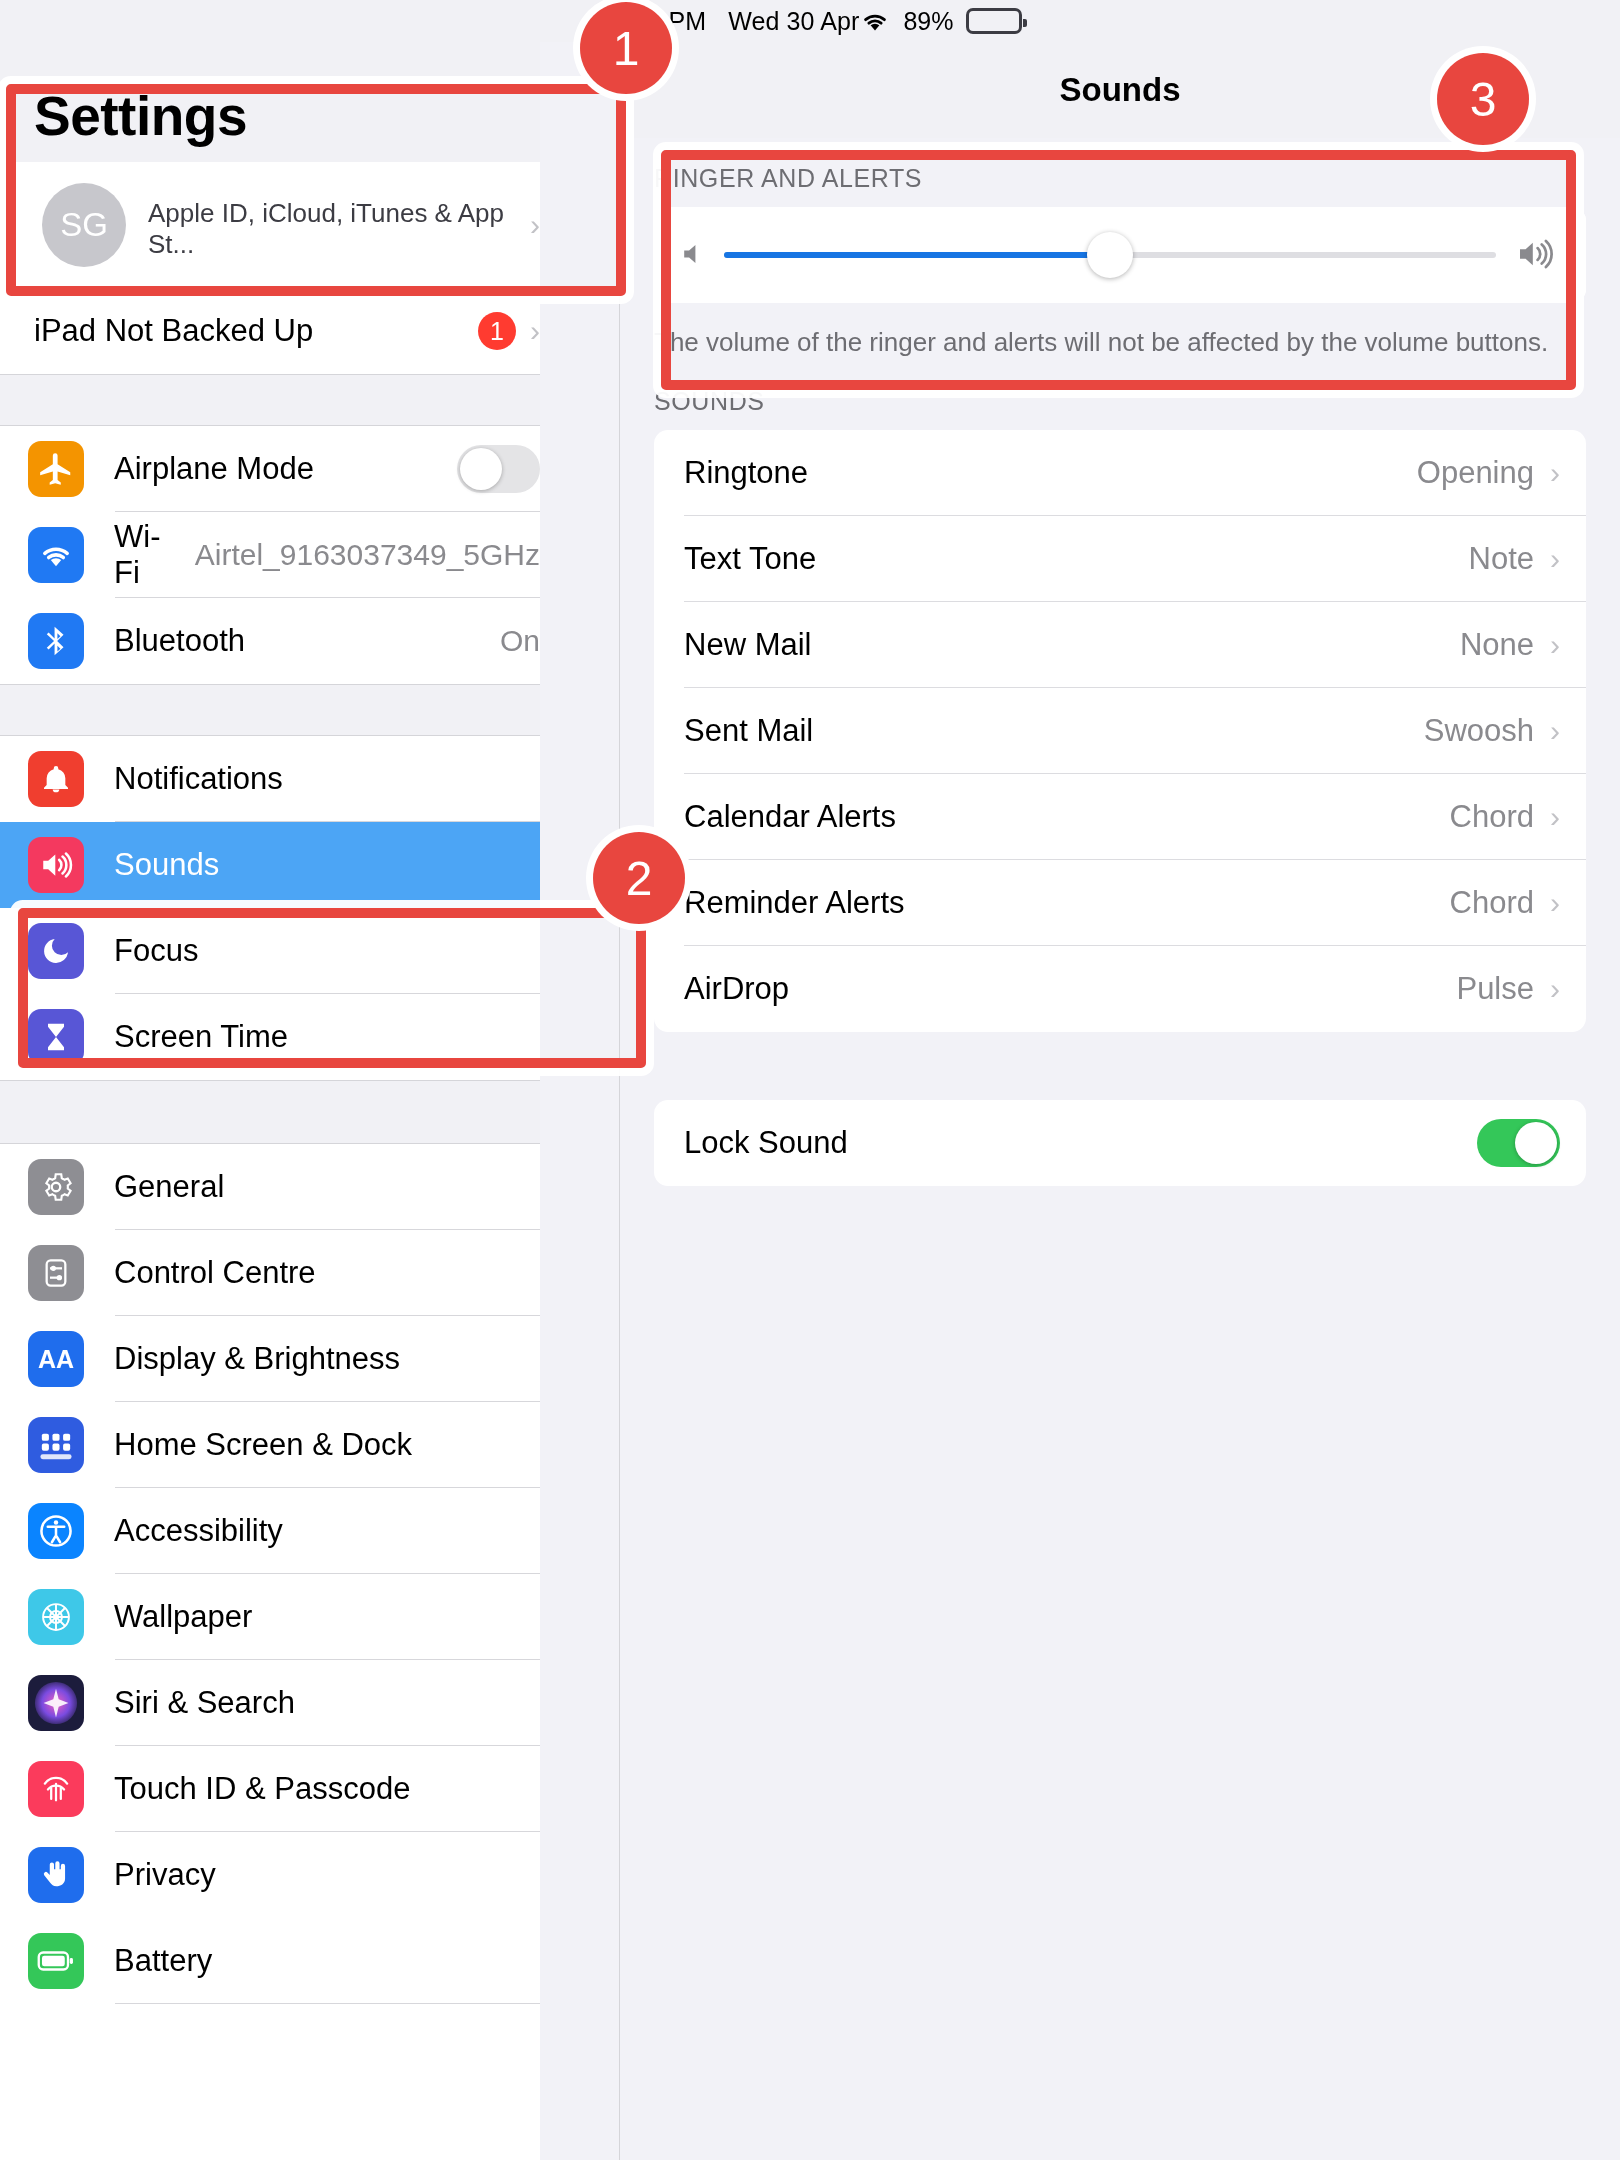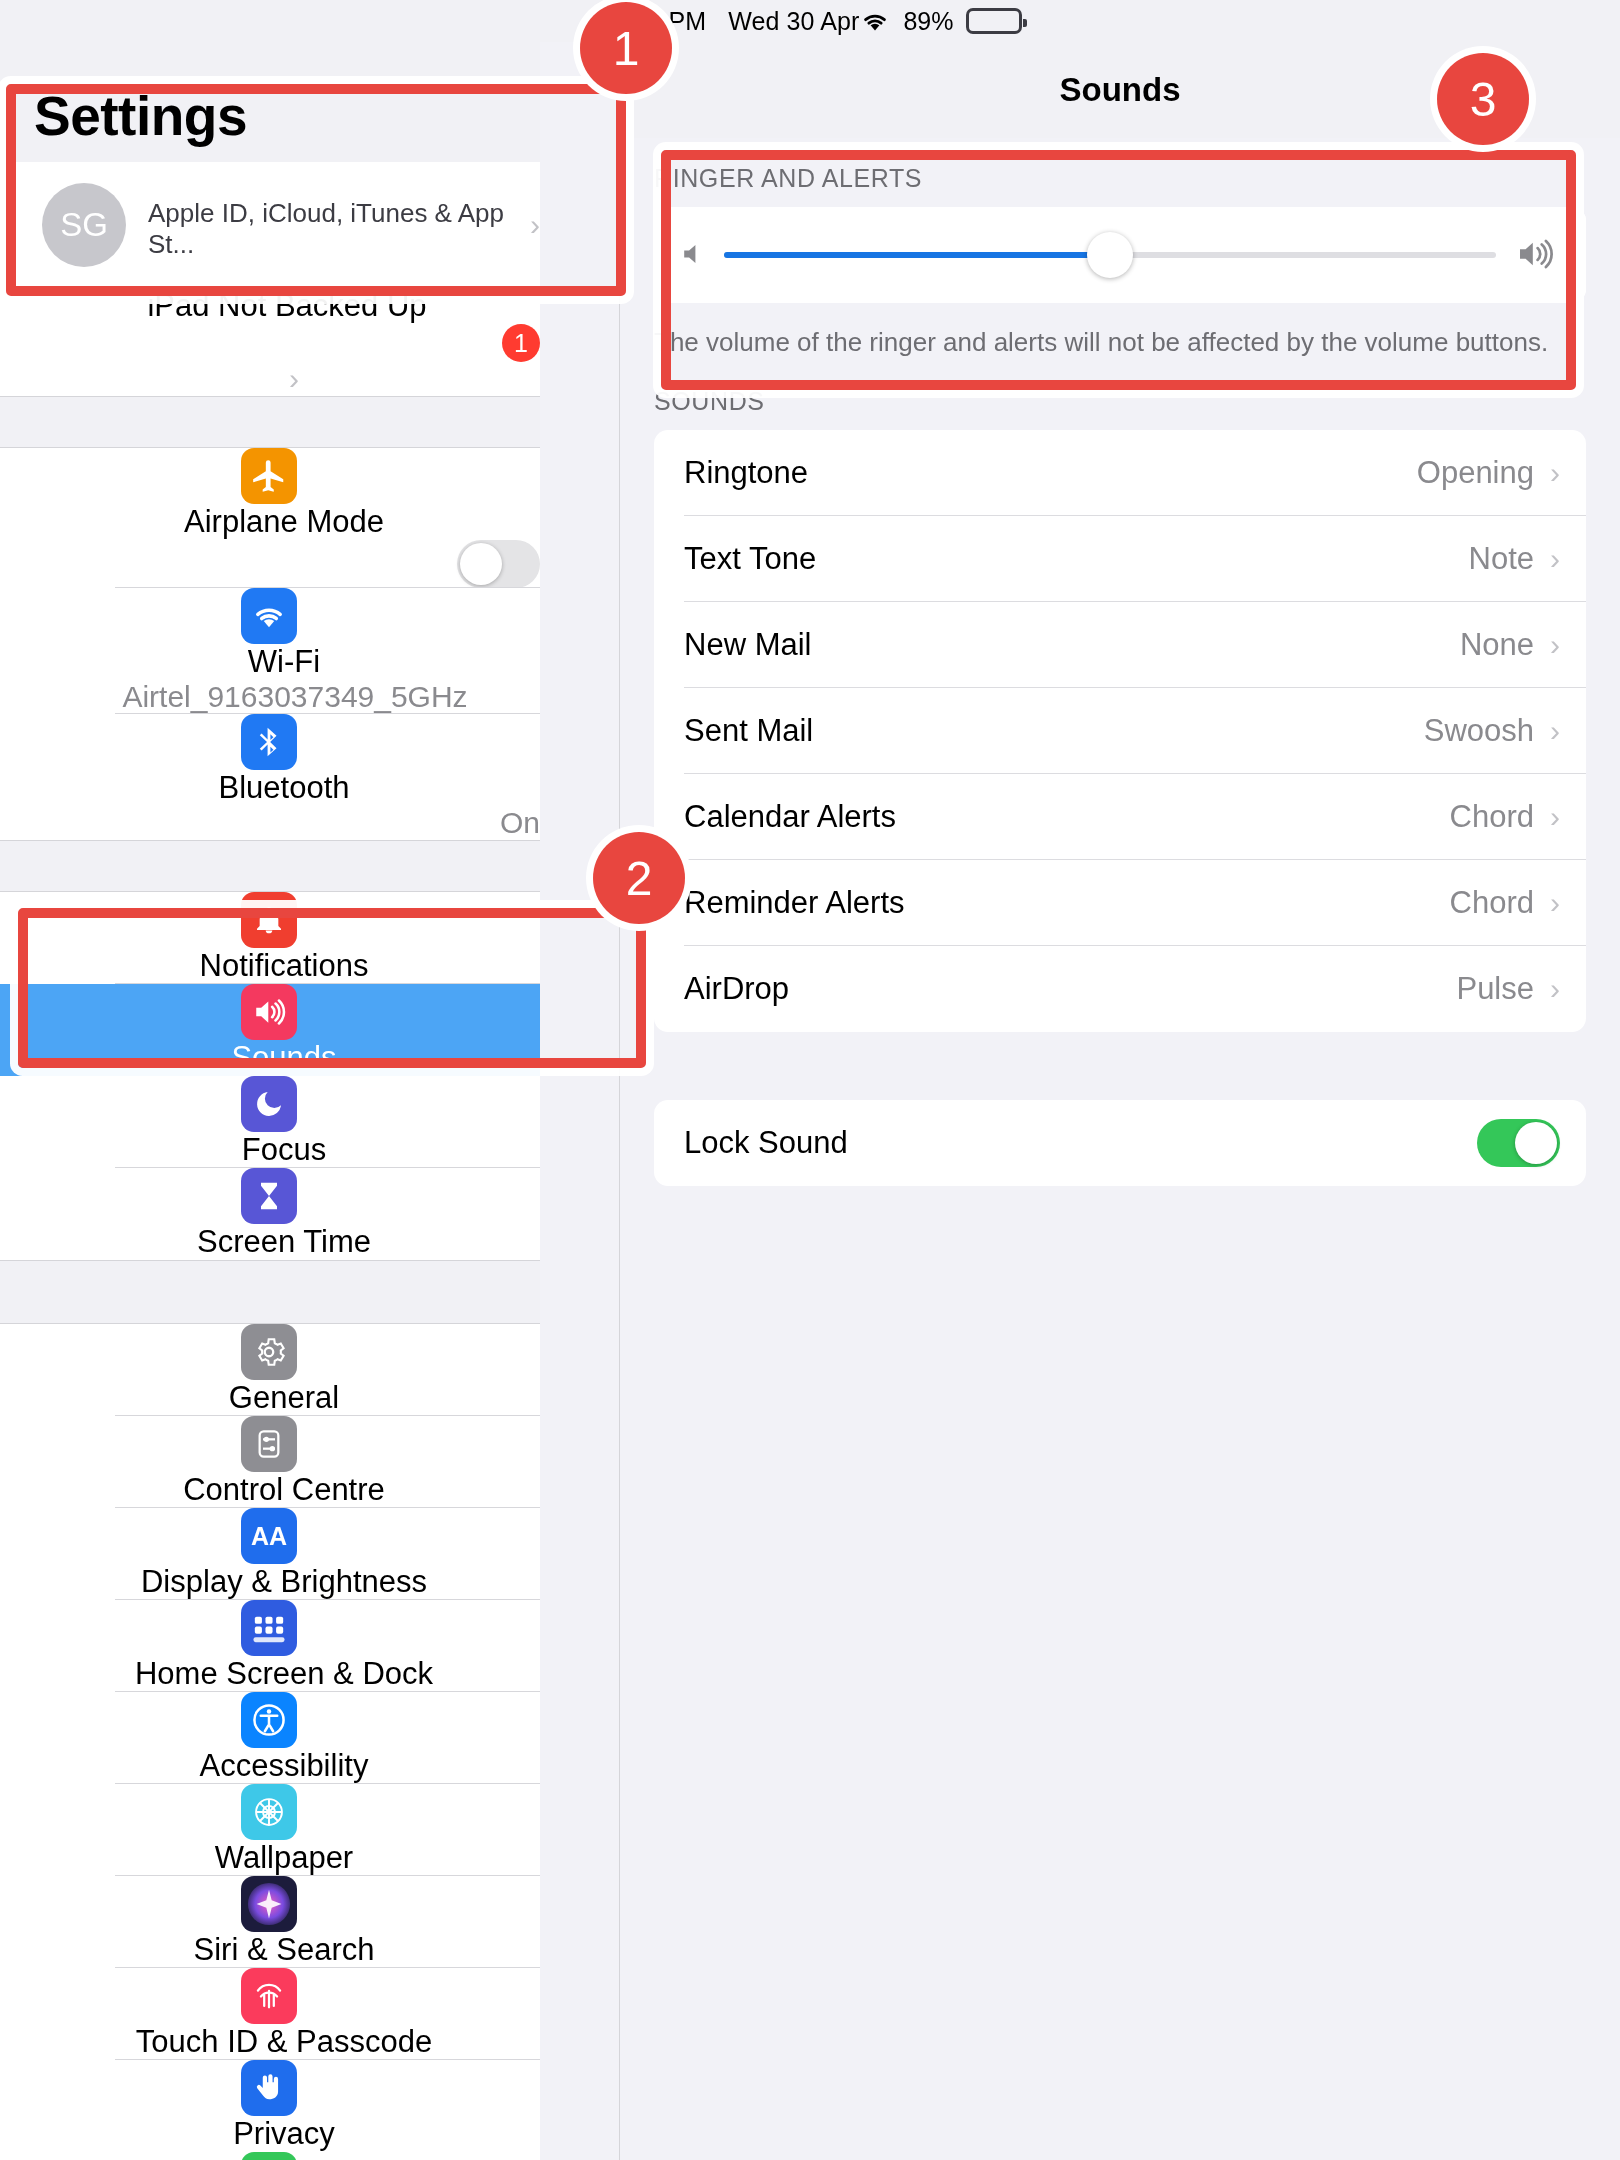--- a/index.html
+++ b/index.html
@@ -45,21 +45,21 @@
   
   .settings-title-wrap { height: 120px; background:#f1f1f5; display:flex; align-items:flex-end; padding: 0 0 14px 34px; }
   .settings-title { font-size: 55px; font-weight: bold; color:#000; letter-spacing:-.5px; }
 
   
   .group { background:#fff; }
   .sep-gap { height: 52px; background:#f1f1f5; border-top: 1px solid #d5d5d9; border-bottom:1px solid #d5d5d9; }
   .sep-gap.tall { height: 64px; }
   .row {
     display:flex; align-items:center; min-height: 86px; background:#fff;
-    padding-left: 28px; position: relative; flex-direction: column;
+    padding-left: 28px; position: relative;
   }
   .row .hairline {
     position:absolute; left: 115px; right: 0; bottom: 0; height: 1px; background:#d7d7db;
   }
   .icon-sq {
     width: 56px; height: 56px; border-radius: 13px; flex:0 0 56px;
     display:flex; align-items:center; justify-content:center; margin-right: 30px;
     color:#fff;
   }
   .row-label { font-size: 31px; color:#000; }

